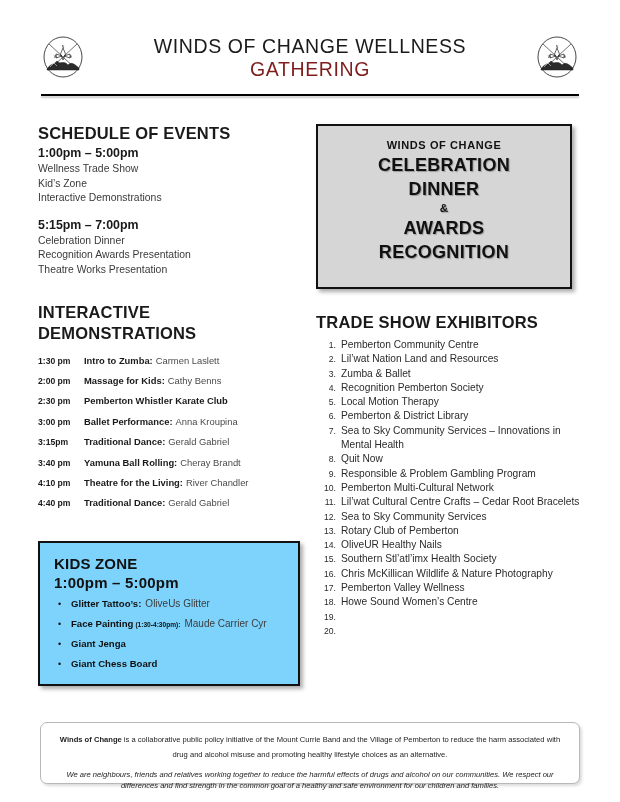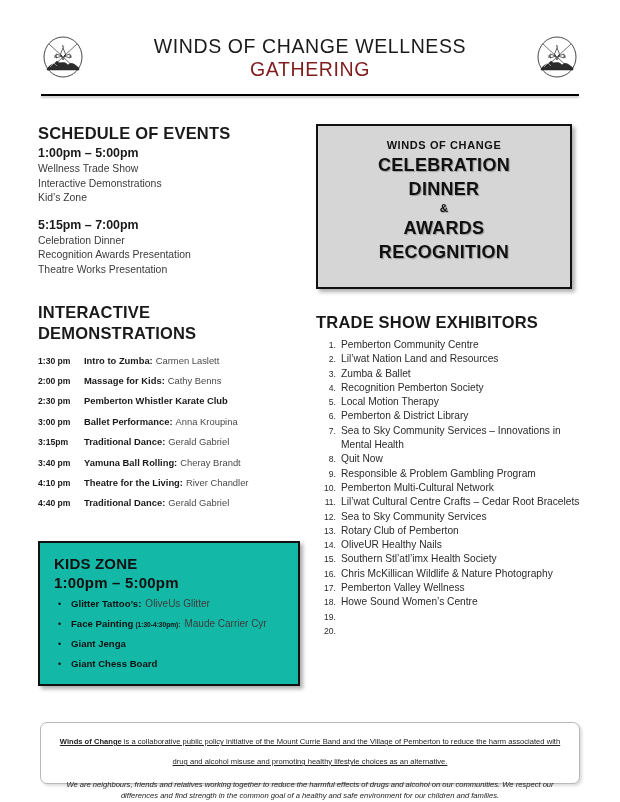--- a/index.html
+++ b/index.html
@@ -145,21 +145,21 @@
     white-space: nowrap;
   }
 
   
   .kids-box {
     position: absolute;
     left: 38px;
     top: 541px;
     width: 262px;
     height: 145px;
-    background: #14b8a6;
+    background: #7dd3fc;
     border: 2px solid #111111;
     box-sizing: border-box;
     box-shadow: 3px 3px 4px rgba(0,0,0,0.32);
   }
   .kids-inner {
     padding: 12px 12px 0 14px;
   }
   .kids-title {
     font-size: 15px;
     font-weight: bold;
@@ -291,23 +291,22 @@
     border: 1px solid #b8b8b8;
     border-radius: 7px;
     box-sizing: border-box;
     background: #ffffff;
     box-shadow: 2px 2px 3px rgba(0,0,0,0.14);
     padding: 9px 18px 0 18px;
     text-align: center;
   }
   .footer-p1 {
     font-size: 7.6px;
-    line-height: 20px;
+    line-height: 15px;
     color: #232323;
-    text-decoration: underline;
   }
   .footer-p1 b { font-weight: bold; }
   .footer-p2 {
     margin-top: 7px;
     font-size: 7.6px;
     line-height: 11.4px;
     font-style: italic;
     color: #232323;
   }
 </style>
@@ -364,22 +363,22 @@
     <div class="header-rule"></div>
   </div>
 
   <div class="col-left">
 
     <div>
       <div class="sec-title">SCHEDULE OF EVENTS</div>
       <div id="schedule-blocks">
           <div class="slot-time">1:00pm – 5:00pm</div>
           <div class="slot-item">Wellness Trade Show</div>
+          <div class="slot-item">Kid’s Zone</div>
           <div class="slot-item">Interactive Demonstrations</div>
-          <div class="slot-item">Kid’s Zone</div>
           <div class="slot-gap"></div>
           <div class="slot-time">5:15pm – 7:00pm</div>
           <div class="slot-item">Celebration Dinner</div>
           <div class="slot-item">Recognition Awards Presentation</div>
           <div class="slot-item">Theatre Works Presentation</div>
         </div>
     </div>
 
     <div class="demos">
       <div class="sec-title">INTERACTIVE</div>

